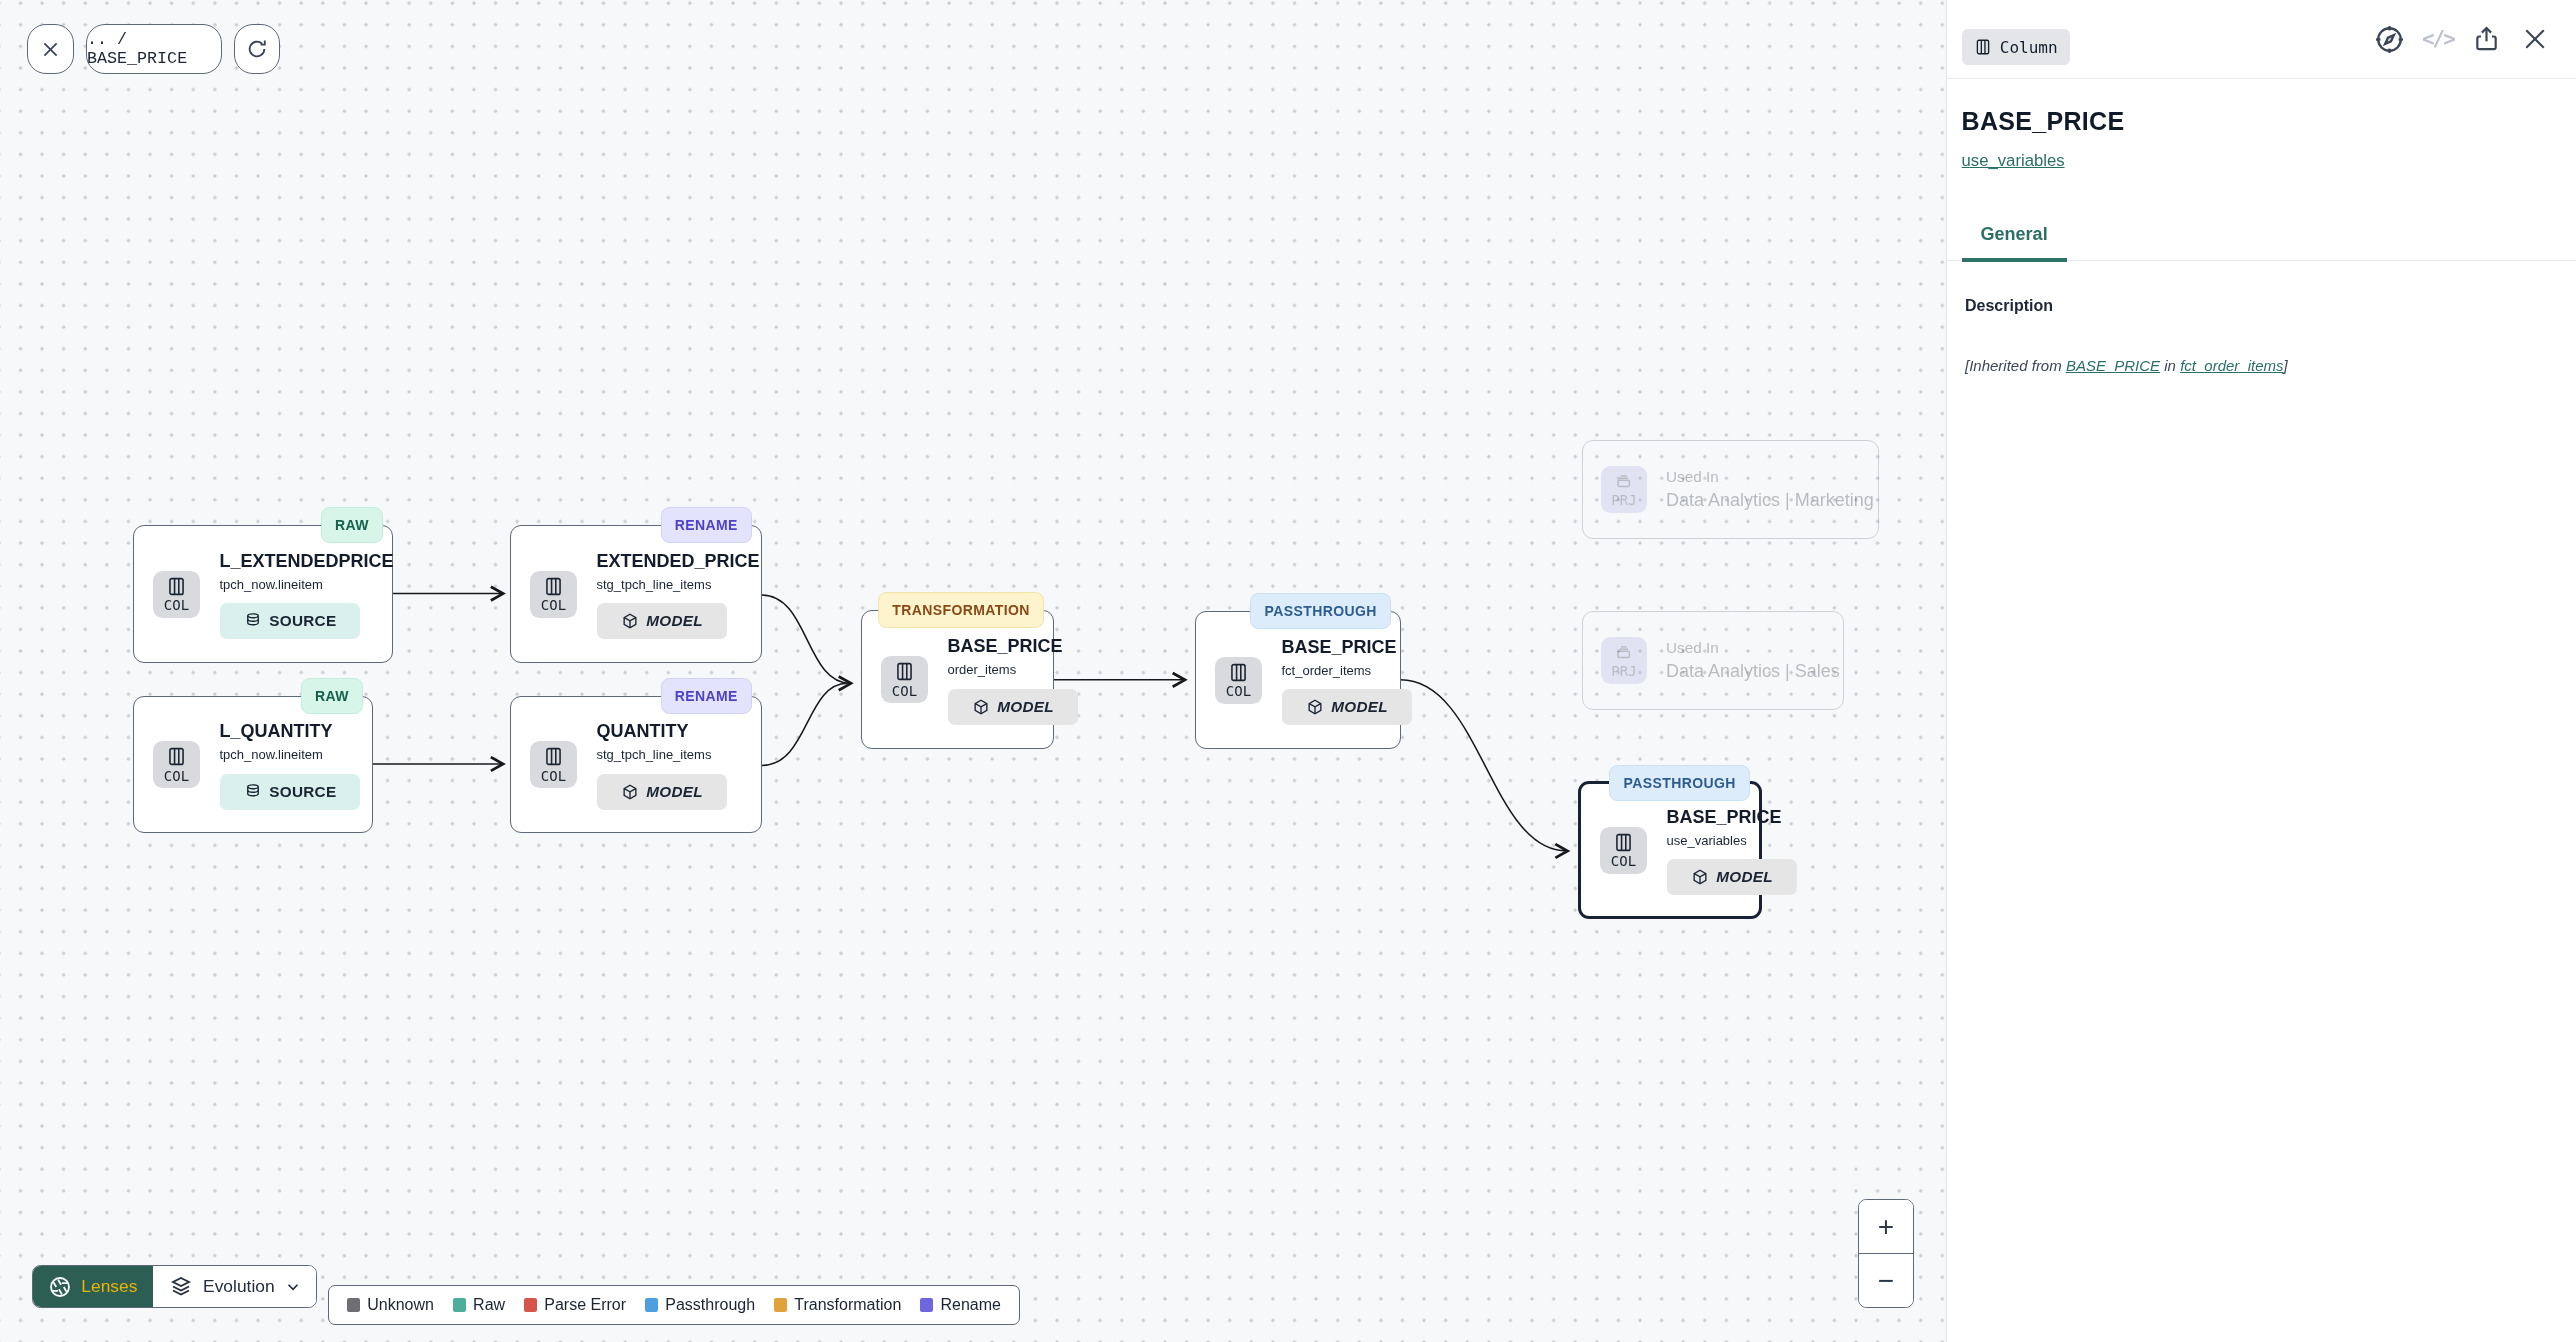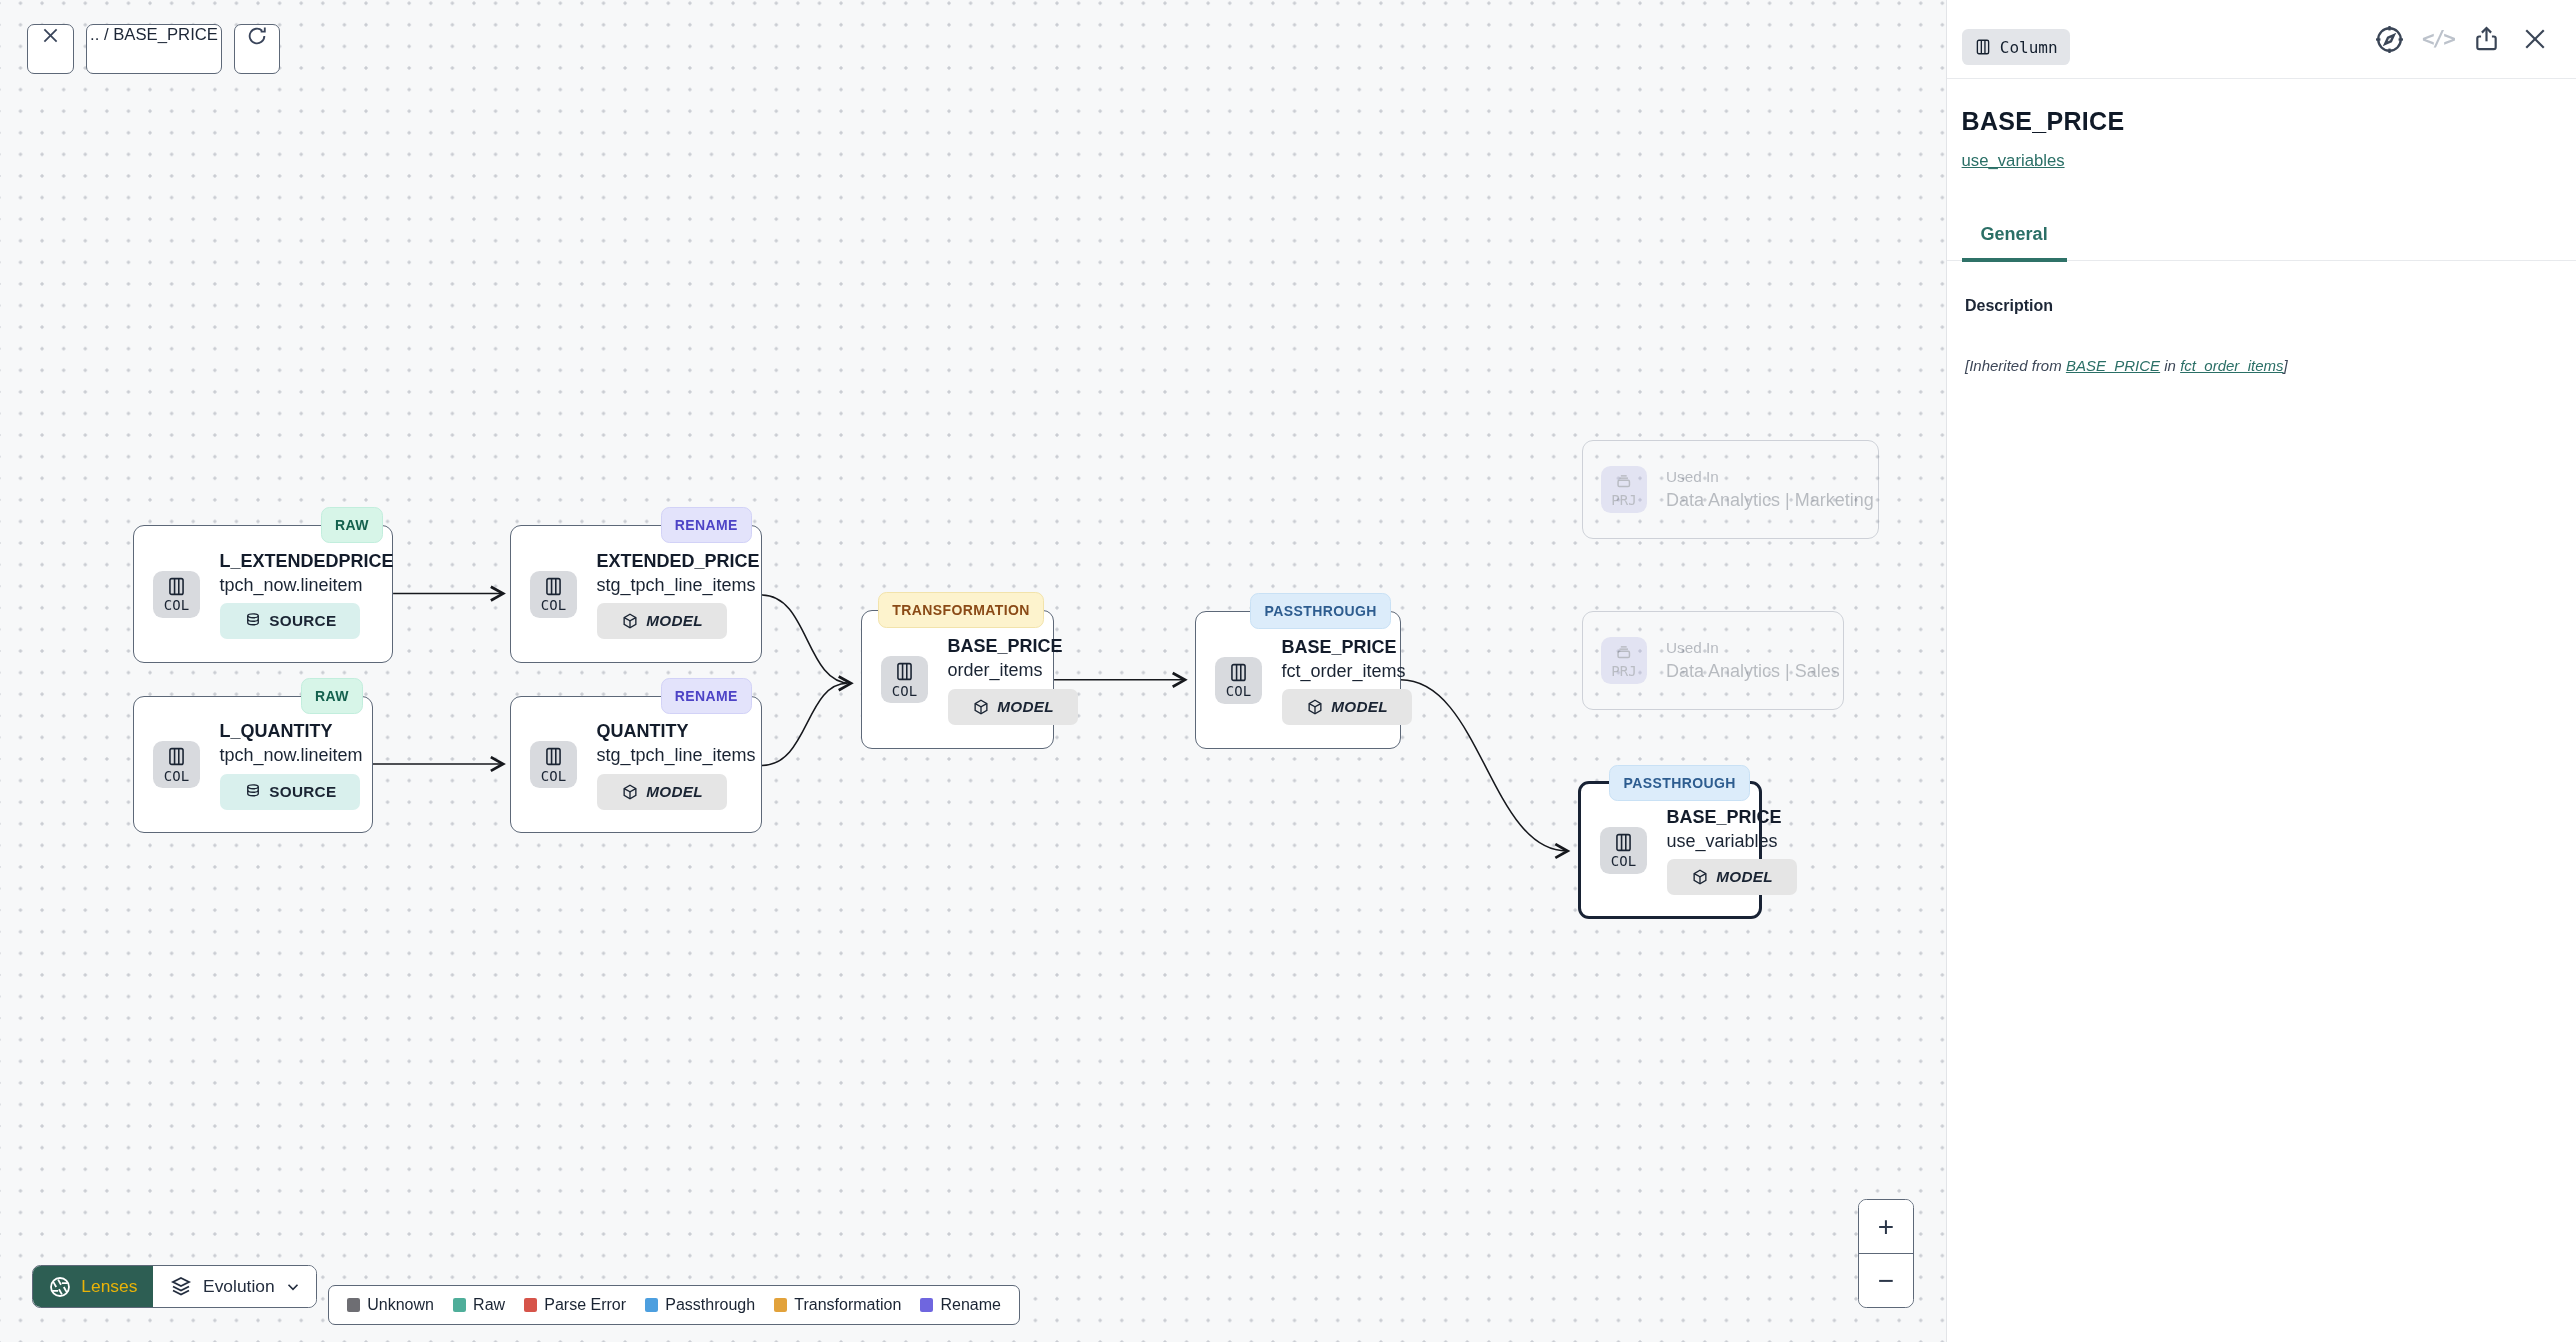--- a/index.html
+++ b/index.html
@@ -11,41 +11,41 @@
     position:absolute; left:0; top:0; width:1946px; height:1343px;
     background-color:#f7f8f9;
     background-image: radial-gradient(circle, #c9ccd2 1.4px, transparent 1.8px);
     background-size: 21.6px 21.6px;
     background-position: 9.7px 14px;
   }
   .edges { position:absolute; left:0; top:0; width:1946px; height:1343px; pointer-events:none; }
 
   
   .tbtn {
-    position:absolute; display:flex; justify-content:center;
-    background:#ffffff; border:1.4px solid #5d6878; border-radius:7px;
-    color:#2c3749; cursor:pointer; font-size:16.7px;
+    position:absolute; display:flex; align-items:center; justify-content:center;
+    background:#ffffff; border:1.4px solid #5d6878; border-radius:19px;
+    color:#2c3749; cursor:pointer; font-size:16.7px;font-family:Liberation Mono, monospace;
   }
   .tbtn svg { stroke:#39445a; }
 
   
   .node {
     position:absolute; background:#ffffff; border:1.4px solid #5d6878; border-radius:11px;
     display:flex; align-items:center; padding-left:19px; gap:19.5px;
   }
   .node.sel { border:3.5px solid #182234; }
   .colbox {
     width:47px; height:47px; border-radius:9.7px; background:#d8dade; flex:none;
     display:flex; flex-direction:column; align-items:center; justify-content:center; gap:1.4px;
     color:#1a2433;
   }
   .colbox .cb-label { font-family:"DejaVu Sans Mono", monospace; font-size:14px; line-height:14px; }
   .node-body { display:flex; flex-direction:column; align-items:flex-start; }
   .node-title { font-size:18px; font-weight:600; color:#131c2b; line-height:24px; }
-  .node-sub   { font-size:18px; color:#1a2433; line-height:24px; }
+  .node-sub   { font-size:13px; color:#1a2433; line-height:24px; }
   .chip {
     margin-top:6.3px; display:inline-flex; align-items:center; gap:7.7px;
     height:36px; padding:0 24px; border-radius:7px;
     font-size:15.3px; font-weight:600; color:#1a2433; letter-spacing:0.3px;
   }
   .chip.c-source { background:#d9f0ed; }
   .chip.c-model  { background:#e5e5e5;font-style:italic; }
   .badge {
     position:absolute; top:-19px; right:9px; height:36px; padding:0 13.2px;
     display:flex; align-items:center; border-radius:8.4px;

